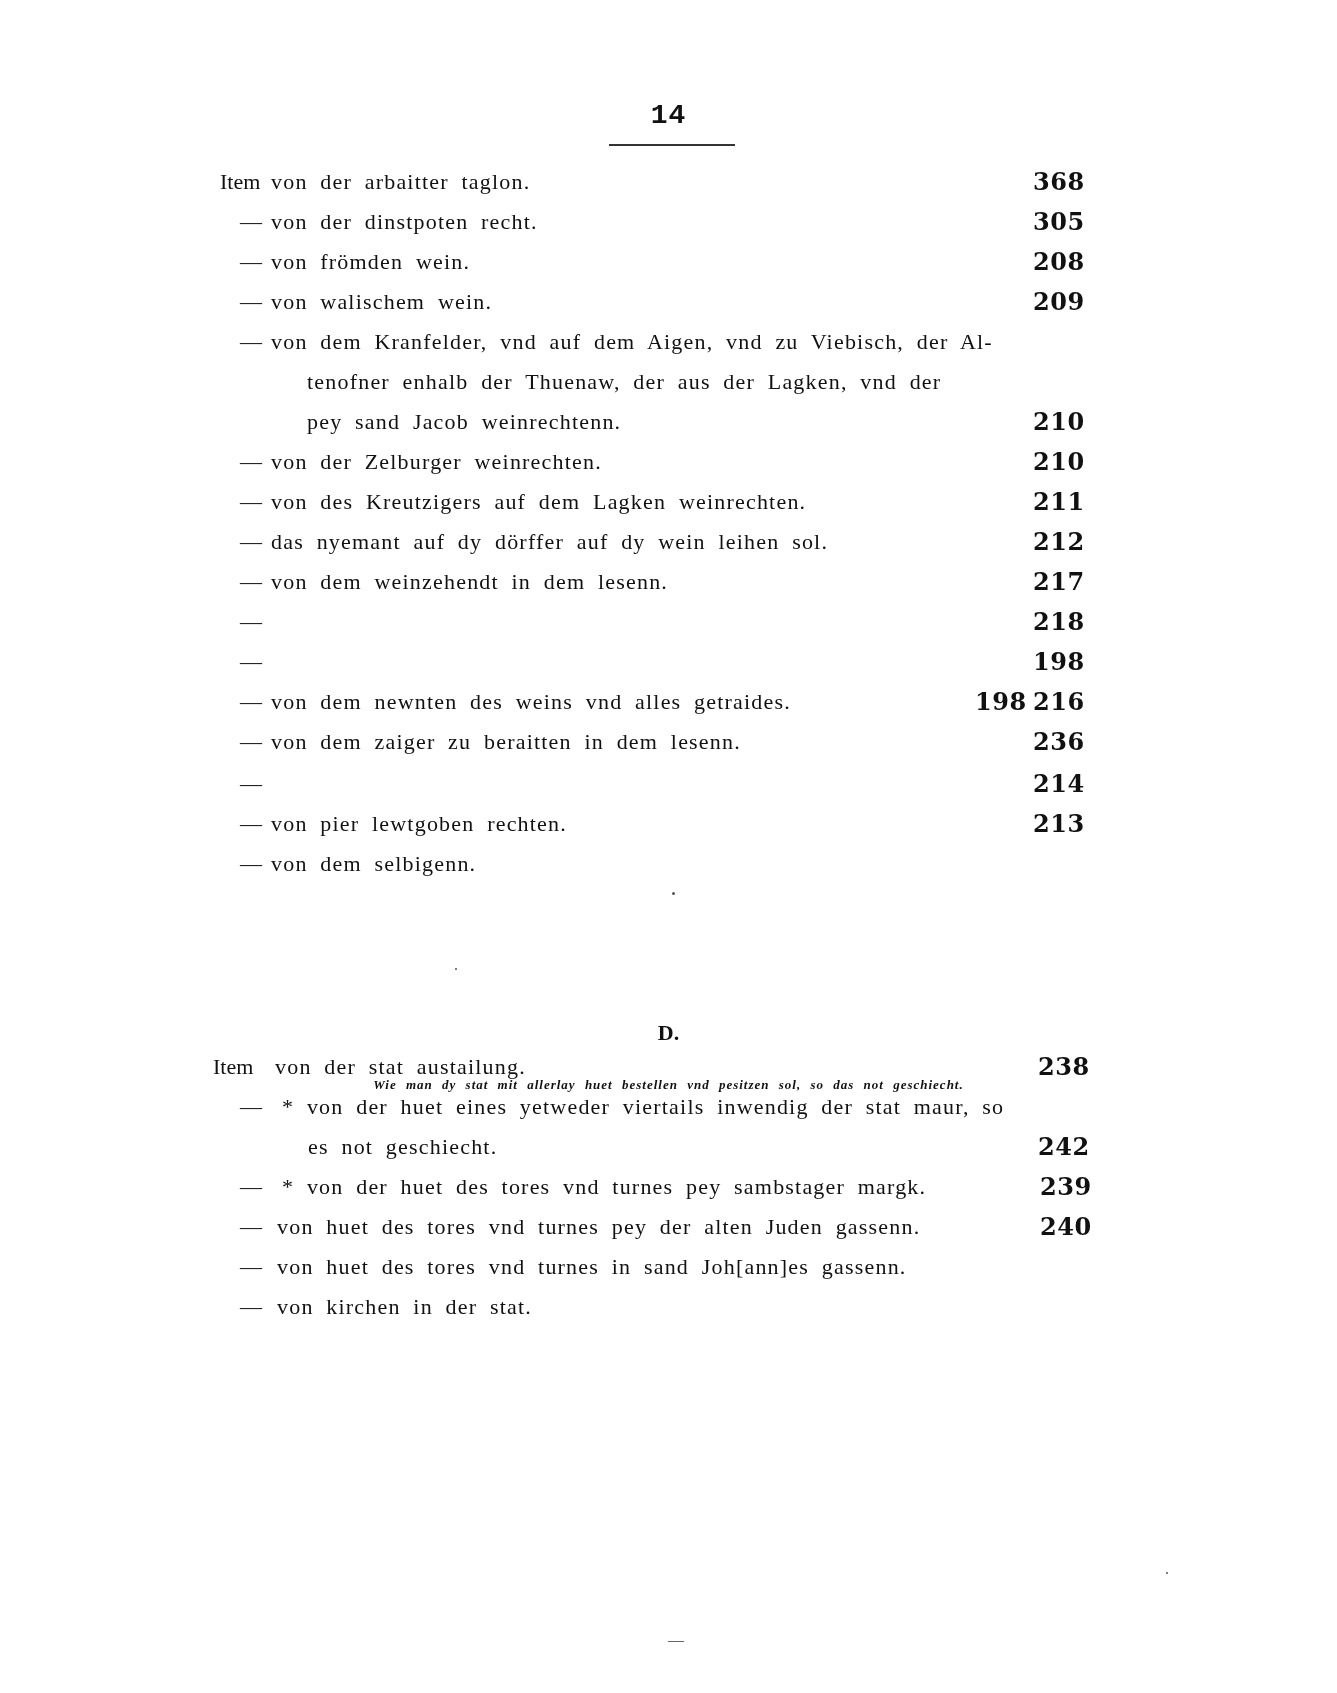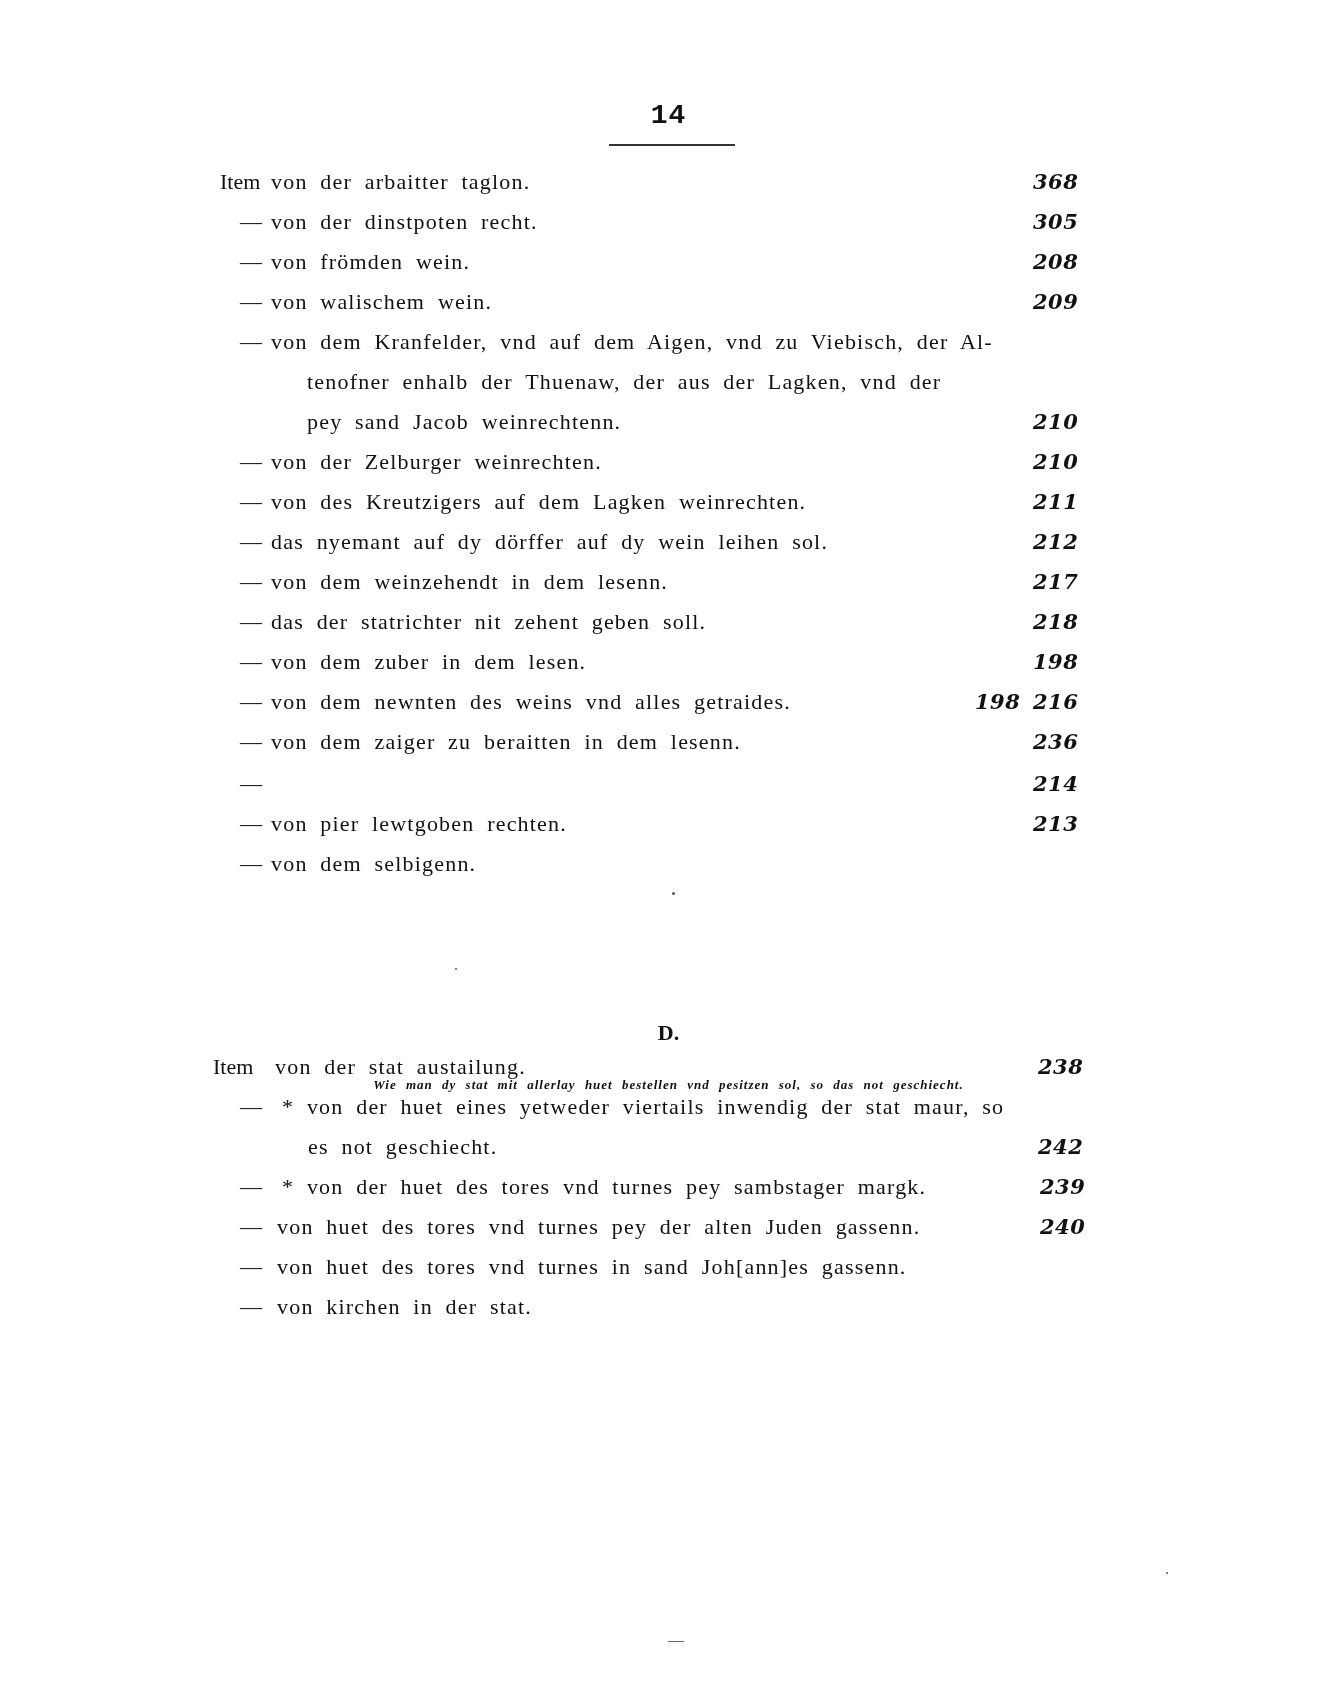--- a/index.html
+++ b/index.html
@@ -19,23 +19,22 @@
   .entries { position: absolute; left: 0; width: 1337px; }
   .entry {
     position: absolute; left: 0; width: 1138px; height: 43px;
     font-size: 22px; line-height: 43px; white-space: nowrap;
   }
   .lead { position: absolute; text-align: left; }
   .lead.item { left: 220px; }
   .lead.dash { left: 236px; width: 30px; text-align: center; }
   .text { position: absolute; letter-spacing: 1.2px; word-spacing: 6px; }
   .ref {
-    position: absolute; font-weight: bold; font-size: 21px; letter-spacing: 0.5px;
+    position: absolute; font-weight: bold; font-size: 24px; letter-spacing: 0.5px;
     font-family: "DejaVu Serif", "Liberation Serif", serif;
-    font-style: italic;
   }
   .section-letter {
     position: absolute; top: 1020px; left: 0; width: 1337px; text-align: center;
     font-size: 22px; font-weight: bold;
   }
   .section-subtitle {
     position: absolute; top: 1077px; left: 0; width: 1337px; text-align: center;
     font-size: 13px; font-style: italic; font-weight: bold; letter-spacing: 1px;
     word-spacing: 5px;
   }
@@ -97,26 +96,24 @@
     <span class="text" style="left:271px">das nyemant auf dy dörffer auf dy wein leihen sol.</span>
     <span class="ref" style="left:1033px">212</span>
   </div>
   <div class="entry" style="top:560px">
     <span class="lead dash">—</span>
     <span class="text" style="left:271px">von dem weinzehendt in dem lesenn.</span>
     <span class="ref" style="left:1033px">217</span>
   </div>
   <div class="entry" style="top:600px">
     <span class="lead dash">—</span>
-    <span class="text" style="left:271px">das der statrichter nit zehent geben soll.</span>
     <span class="ref" style="left:1033px">218</span>
   </div>
   <div class="entry" style="top:640px">
     <span class="lead dash">—</span>
-    <span class="text" style="left:271px">von dem zuber in dem lesen.</span>
     <span class="ref" style="left:1033px">198</span>
   </div>
   <div class="entry" style="top:680px">
     <span class="lead dash">—</span>
     <span class="text" style="left:271px">von dem newnten des weins vnd alles getraides.</span>
     <span class="ref" style="left:975px">198</span>
     <span class="ref" style="left:1033px">216</span>
   </div>
   <div class="entry" style="top:720px">
     <span class="lead dash">—</span>

